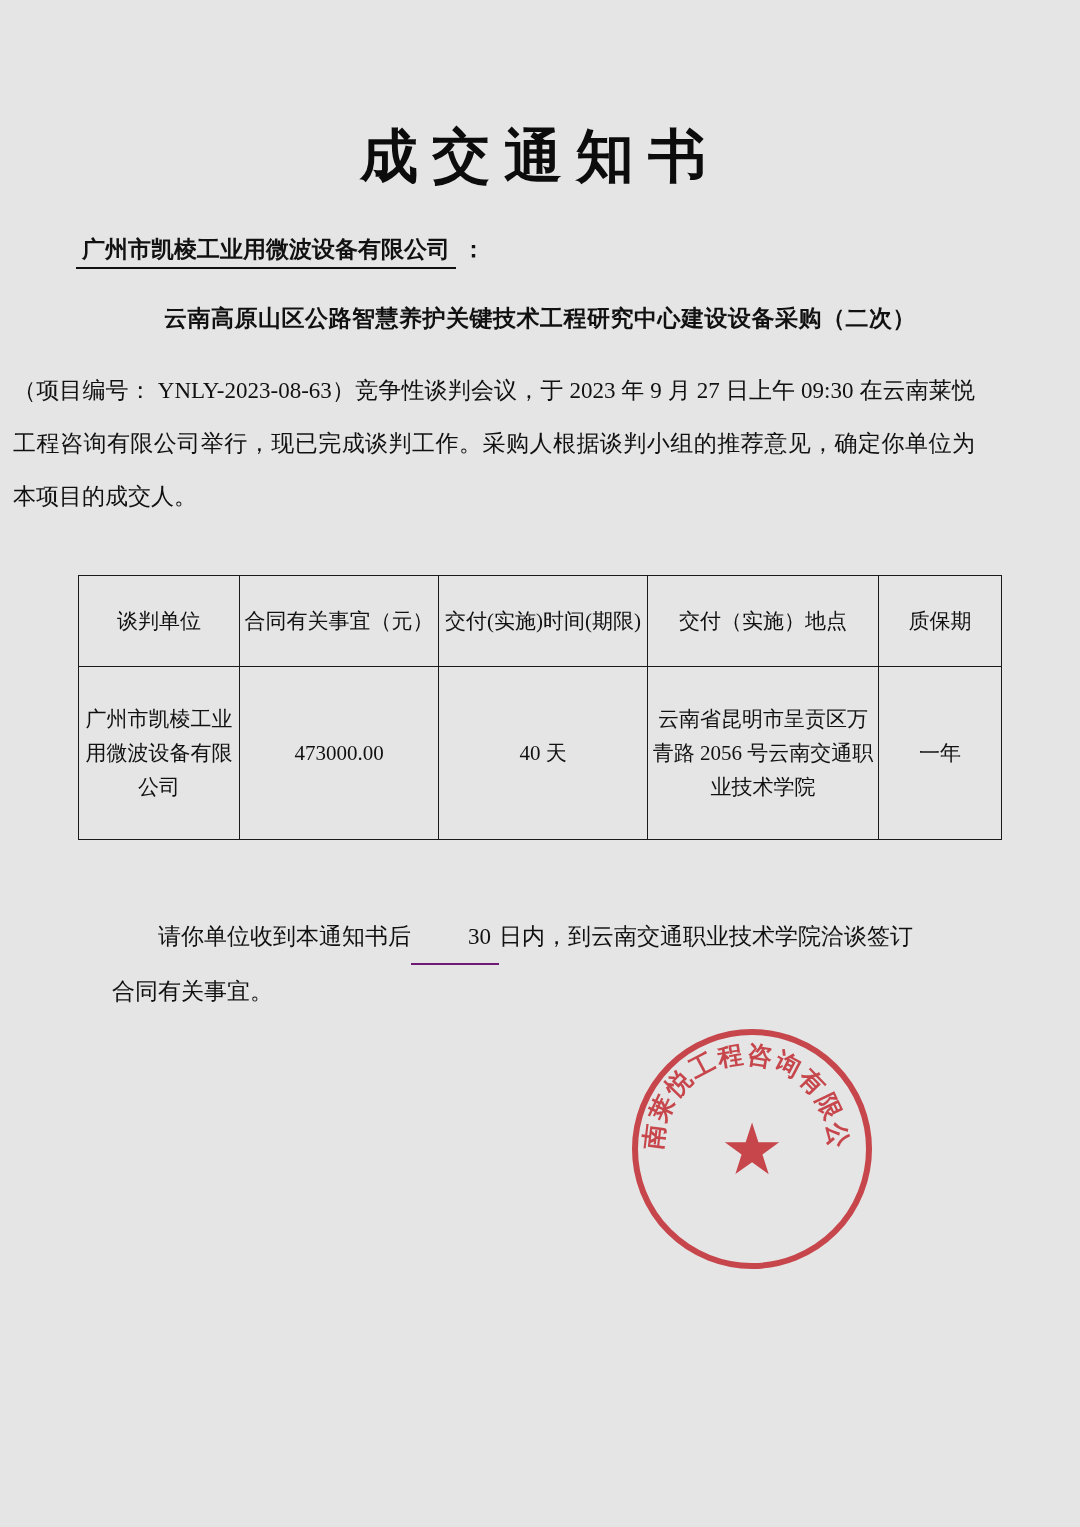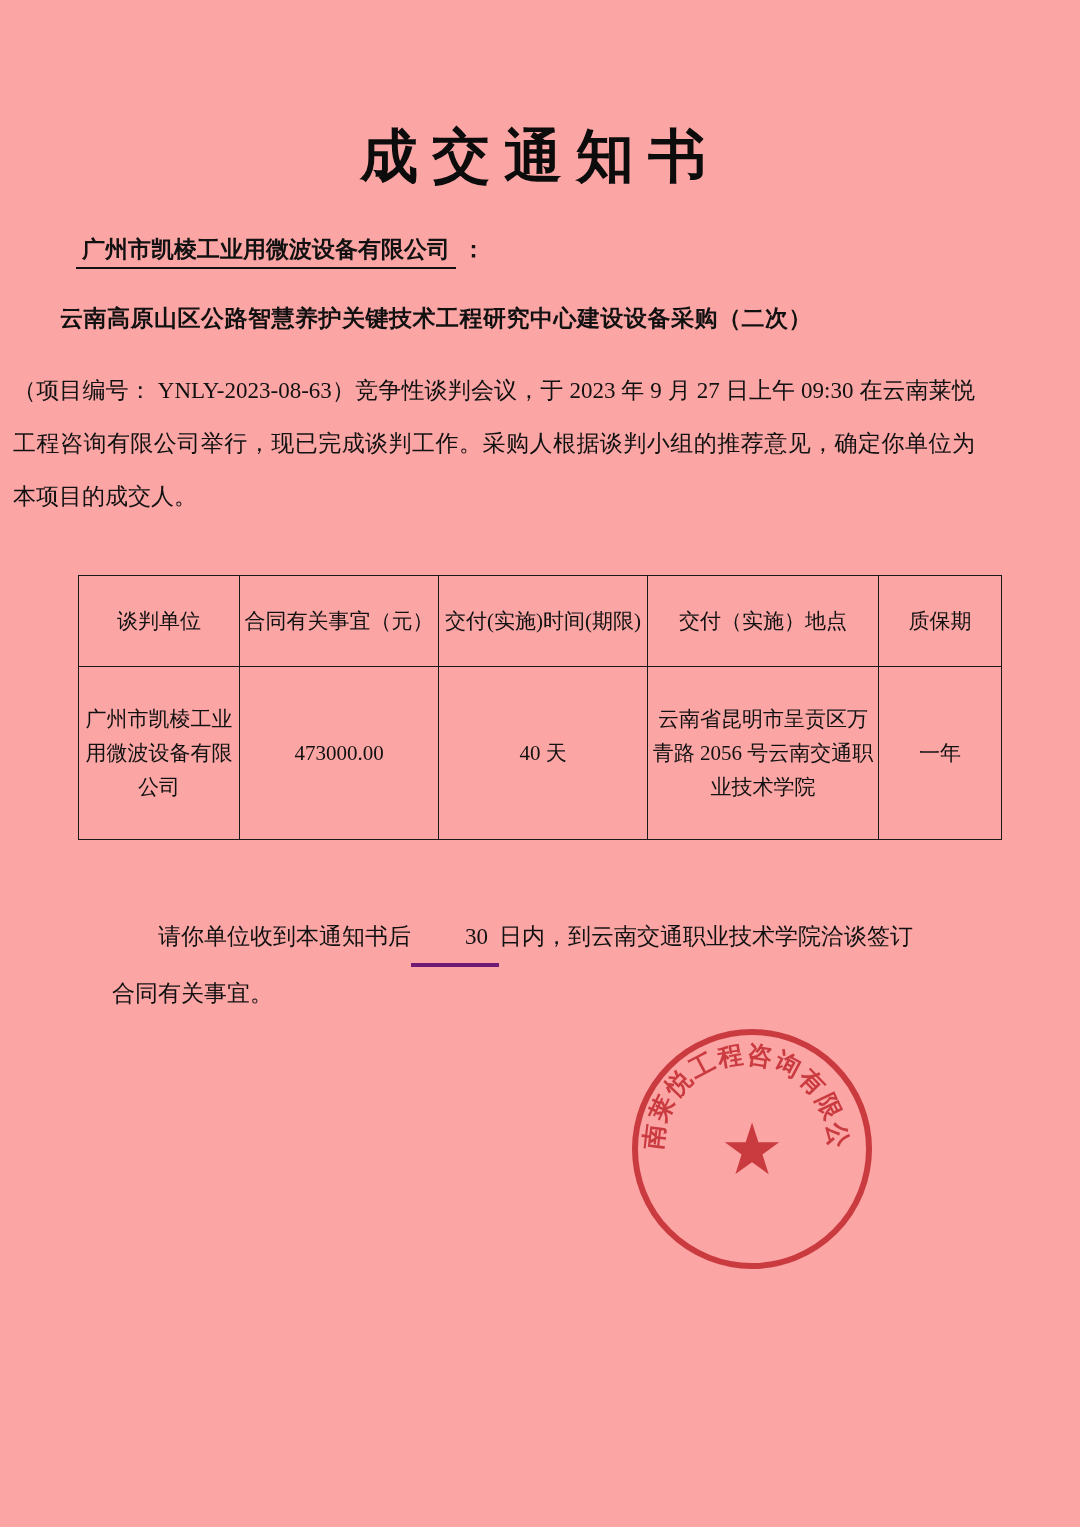--- a/index.html
+++ b/index.html
@@ -11,21 +11,21 @@
     width: 1080px;
     height: 1527px;
     position: relative;
     font-family: "Liberation Serif", "DejaVu Serif", serif;
     color: #111;
     overflow: hidden;
   }
   .page {
     position: absolute;
     inset: 0;
-    background: #fca5a5;
+    background: #e5e5e5;
   }
   .doc-title {
     text-align: center;
     font-size: 58px;
     font-weight: bold;
     letter-spacing: 14px;
     margin-top: 118px;
     margin-bottom: 8px;
     font-family: "Liberation Serif", "DejaVu Serif", serif;
     color: #0c0c0c;
@@ -40,21 +40,21 @@
   .addressee-name {
     border-bottom: 2px solid #111;
     padding: 0 6px 2px 6px;
     display: inline-block;
   }
   .addressee-colon {
     display: inline-block;
     padding-left: 6px;
   }
   .project-title {
-    text-align: left;
+    text-align: center;
     font-size: 23px;
     font-weight: bold;
     margin-top: 34px;
     letter-spacing: 0.5px;
     padding: 0 60px;
   }
   .body-para {
     margin-top: 30px;
     padding: 0 105px 0 112px;
     font-size: 23px;
@@ -95,23 +95,23 @@
   .col5 { width: 114px; }
   .closing-para {
     margin-top: 70px;
     padding: 0 105px 0 112px;
     font-size: 23px;
     line-height: 53px;
     text-align: justify;
   }
   .fill-blank {
     display: inline-block;
-    border-bottom: 4px solid #701a75;
+    border-bottom: 2px solid #701a75;
     min-width: 72px;
-    text-align: left;
+    text-align: right;
     padding: 0 8px;
   }
   .sign-block {
     position: absolute;
     right: 110px;
     bottom: 300px;
     text-align: left;
     font-size: 23px;
     line-height: 50px;
     z-index: 2;

